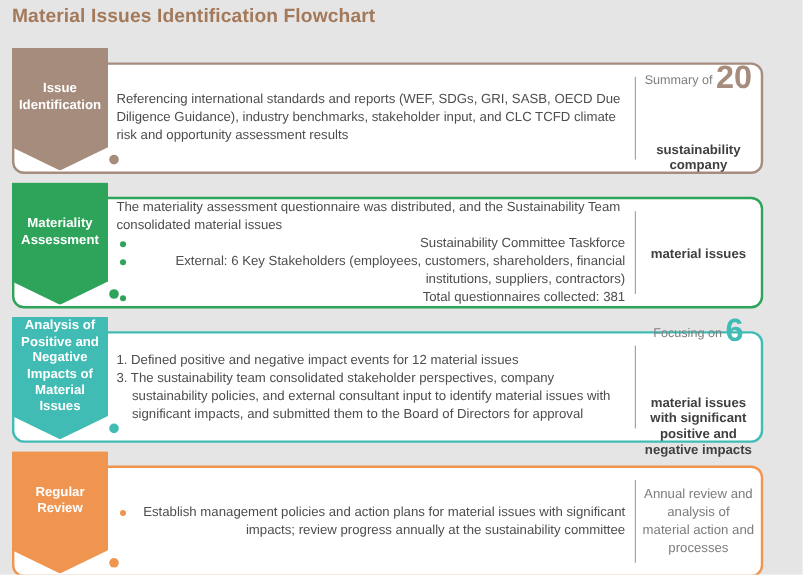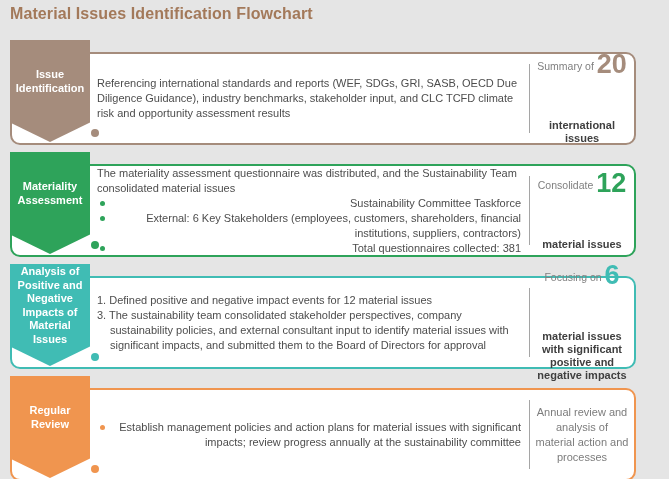--- a/index.html
+++ b/index.html
@@ -67,21 +67,21 @@
   <div class="rows">
 
     <div class="row" style="--c: #a58c7c;">
       <div class="box">
         <div class="content">
           <div>Referencing international standards and reports (WEF, SDGs, GRI, SASB, OECD Due Diligence Guidance), industry benchmarks, stakeholder input, and CLC TCFD climate risk and opportunity assessment results</div>
         </div>
         <div class="divider"></div>
         <div class="summary">
           <div class="sum-top"><span class="sum-prefix">Summary of </span><span class="sum-num">20</span></div>
-          <div class="sum-label">international issues</div>
+          <div class="sum-label">sustainability company</div>
         </div>
       </div>
       <div class="arrow">
         <div class="arrow-label">Issue Identification</div>
       </div>
       <div class="edge-dot"></div>
     </div>
 
     <div class="row" style="--c: #2ea35a;">
       <div class="box">
@@ -95,21 +95,20 @@
             <span class="bullet-dot"></span>
             <span class="bullet-text">External: 6 Key Stakeholders (employees, customers, shareholders, financial institutions, suppliers, contractors)</span>
           </div>
           <div class="bullet">
             <span class="bullet-dot"></span>
             <span class="bullet-text">Total questionnaires collected: 381</span>
           </div>
         </div>
         <div class="divider"></div>
         <div class="summary">
-          <div class="sum-top"><span class="sum-prefix">Consolidate </span><span class="sum-num">12</span></div>
           <div class="sum-label">material issues</div>
         </div>
       </div>
       <div class="arrow">
         <div class="arrow-label">Materiality Assessment</div>
       </div>
       <div class="edge-dot"></div>
     </div>
 
     <div class="row" style="--c: #40bcb4;">

